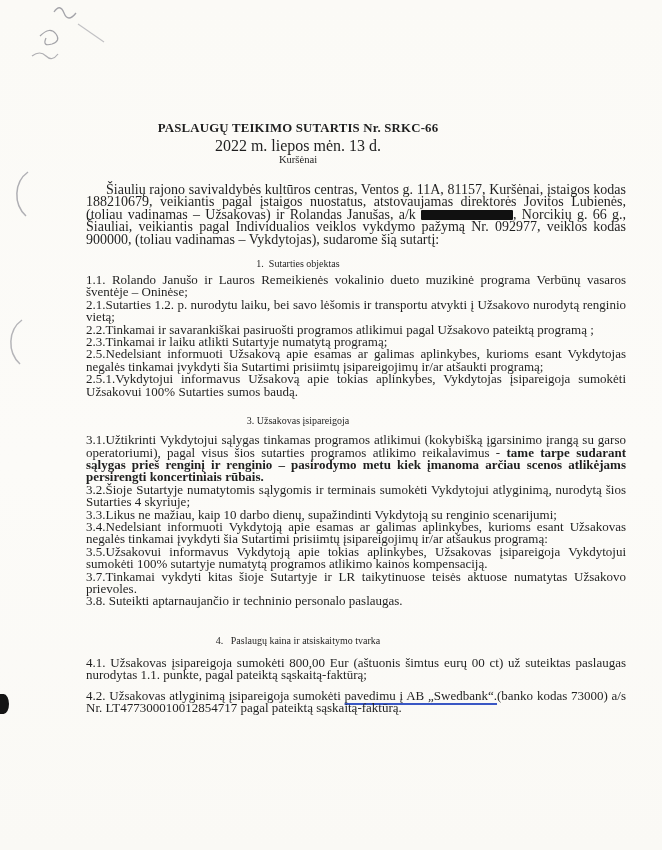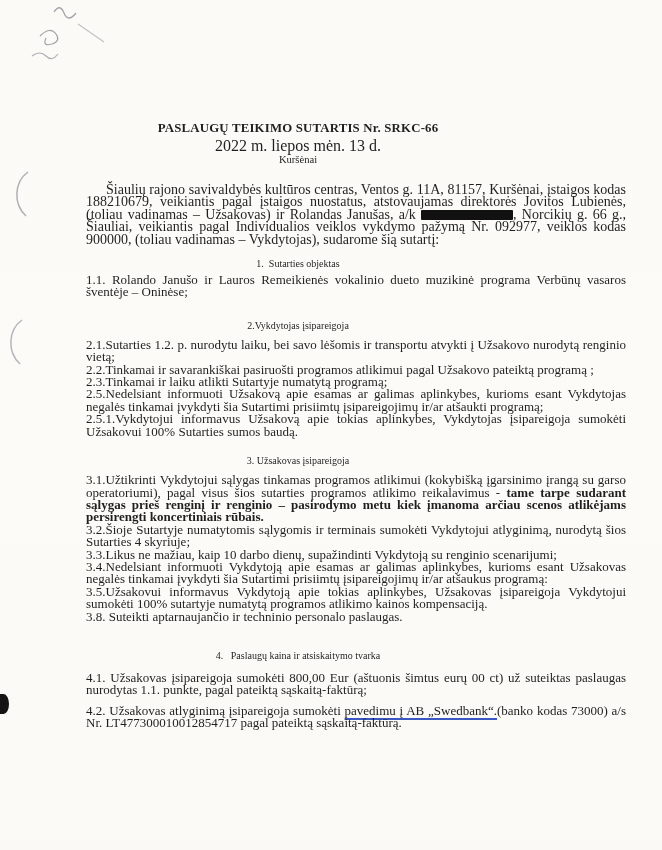--- a/index.html
+++ b/index.html
@@ -101,35 +101,35 @@
     <div class="placeline centered">Kuršėnai</div>
 
     <p class="preamble"><span>Šiaulių rajono savivaldybės kultūros centras,  Ventos g. 11A, 81157,  Kuršėnai,  įstaigos kodas 188210679, veikiantis pagal įstaigos nuostatus, atstovaujamas direktorės Jovitos Lubienės, (toliau vadinamas – Užsakovas) ir Rolandas Janušas, a/k </span><span class="redaction"></span><span>, Norcikių g. 66 g., Šiauliai, veikiantis pagal Individualios veiklos vykdymo pažymą Nr. 092977, veiklos kodas 900000, (toliau vadinamas – Vykdytojas), sudarome šią sutartį:</span></p>
 
     <div>
       <div class="sec-heading centered h1x">1.  Sutarties objektas</div>
       <p class="clause">1.1. Rolando Janušo ir Lauros Remeikienės vokalinio dueto muzikinė programa Verbūnų vasaros šventėje – Oninėse;</p>
     </div>
 
     <div>
-      <div class="sec-heading centered h2x">2.Vykdytojas įsipareigoja</div>
       <p class="clause">2.1.Sutarties 1.2. p. nurodytu laiku, bei savo lėšomis ir transportu atvykti į Užsakovo nurodytą renginio vietą;</p>
       <p class="clause">2.2.Tinkamai ir savarankiškai pasiruošti  programos atlikimui pagal Užsakovo pateiktą programą ;</p>
       <p class="clause">2.3.Tinkamai ir laiku atlikti Sutartyje numatytą programą;</p>
       <p class="clause">2.5.Nedelsiant informuoti Užsakovą apie esamas ar galimas aplinkybes, kurioms esant Vykdytojas negalės tinkamai įvykdyti šia Sutartimi prisiimtų įsipareigojimų ir/ar atšaukti programą;</p>
       <p class="clause">2.5.1.Vykdytojui  informavus Užsakovą apie tokias aplinkybes, Vykdytojas įsipareigoja sumokėti Užsakovui 100% Sutarties sumos baudą.</p>
     </div>
 
     <div>
       <div class="sec-heading centered h3x">3. Užsakovas įsipareigoja</div>
       <p class="clause"><span>3.1.Užtikrinti Vykdytojui  sąlygas tinkamas programos atlikimui (kokybišką įgarsinimo įrangą su garso operatoriumi), pagal visus šios sutarties programos atlikimo reikalavimus - </span><span class="b">tame tarpe sudarant sąlygas prieš renginį ir renginio – pasirodymo metu kiek įmanoma arčiau scenos atlikėjams persirengti koncertiniais rūbais.</span></p>
       <p class="clause">3.2.Šioje Sutartyje numatytomis sąlygomis ir terminais sumokėti Vykdytojui  atlyginimą, nurodytą šios Sutarties 4 skyriuje;</p>
       <p class="clause">3.3.Likus ne mažiau, kaip 10 darbo dienų, supažindinti Vykdytoją su renginio scenarijumi;</p>
       <p class="clause">3.4.Nedelsiant informuoti Vykdytoją  apie esamas ar galimas aplinkybes, kurioms esant Užsakovas negalės tinkamai įvykdyti šia Sutartimi prisiimtų įsipareigojimų ir/ar atšaukus  programą:</p>
       <p class="clause">3.5.Užsakovui informavus Vykdytoją apie tokias aplinkybes, Užsakovas įsipareigoja Vykdytojui sumokėti 100% sutartyje numatytą programos atlikimo kainos kompensaciją.</p>
+      <p class="clause">3.7.Tinkamai vykdyti kitas šioje Sutartyje ir LR taikytinuose teisės aktuose numatytas Užsakovo prievoles.</p>
       <p class="clause">3.8. Suteikti aptarnaujančio ir techninio personalo paslaugas.</p>
     </div>
 
     <div>
       <div class="sec-heading centered h4x">4.   Paslaugų kaina ir atsiskaitymo tvarka</div>
       <p class="clause">4.1. Užsakovas įsipareigoja sumokėti 800,00 Eur (aštuonis šimtus eurų 00 ct) už suteiktas paslaugas nurodytas 1.1. punkte, pagal pateiktą sąskaitą-faktūrą;</p>
       <p class="clause clause-gap"><span>4.2. Užsakovas atlyginimą įsipareigoja sumokėti </span><span class="pen-underline">pavedimu į AB „Swedbank“.</span><span>(banko kodas 73000) a/s Nr. LT477300010012854717 pagal pateiktą sąskaitą-faktūrą.</span></p>
     </div>
 
   </div>

